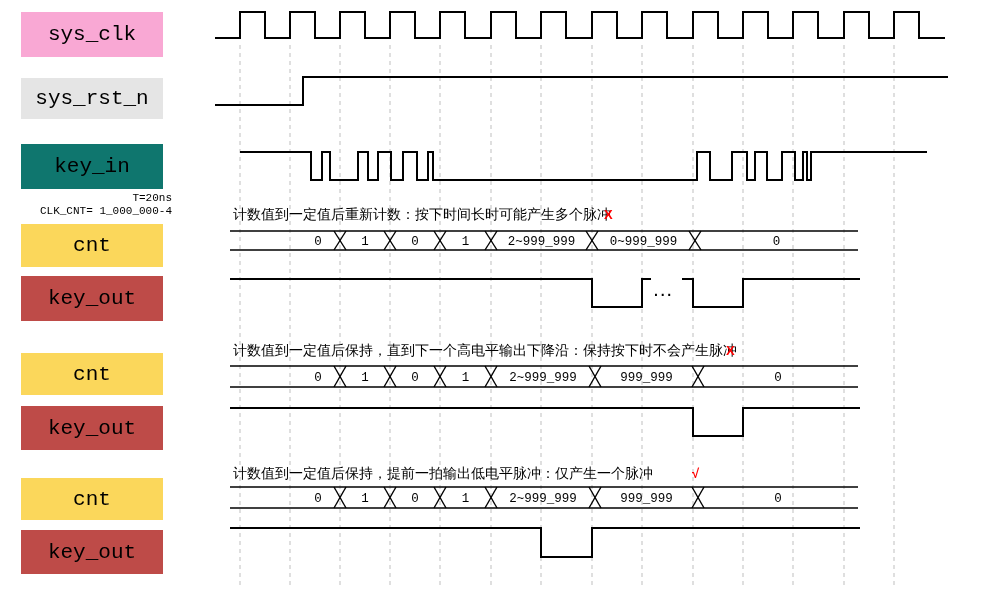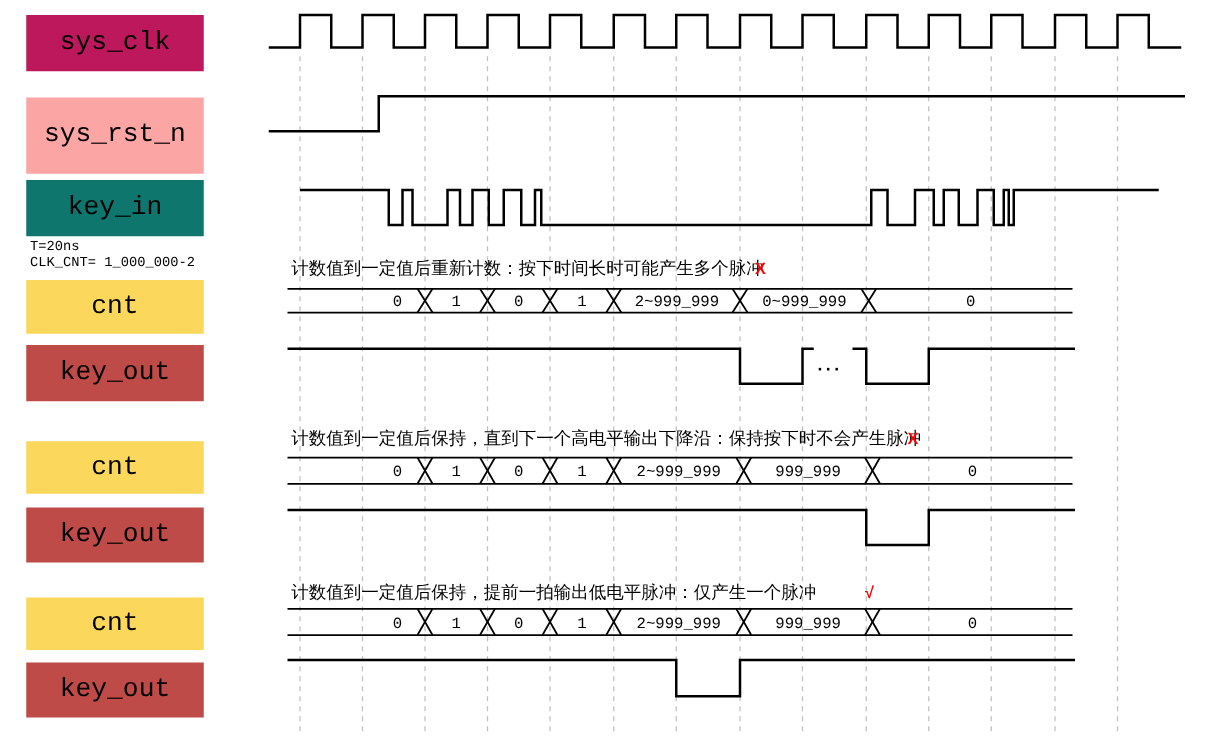--- a/index.html
+++ b/index.html
@@ -1,47 +1,47 @@
 <!DOCTYPE html>
 <html><head>
 <meta charset="utf-8">
 <style>
   html,body{margin:0;padding:0;background:#fff;}
   .stage{position:relative;width:982px;height:598px;background:#ffffff;overflow:hidden;
          font-family:"Liberation Sans",sans-serif;}
   .sig-label{position:absolute;left:21px;width:142px;display:flex;align-items:center;justify-content:center;
              font-family:"Liberation Mono","DejaVu Sans Mono",monospace;font-size:21px;color:#000;}
-  .note{position:absolute;left:24px;width:168px;text-align:left;color:#000;
+  .note{position:absolute;left:4px;width:168px;text-align:right;color:#000;
         font-family:"Liberation Mono","DejaVu Sans Mono",monospace;font-size:11px;white-space:nowrap;}
   svg#wave{position:absolute;left:0;top:0;}
   .grid{stroke:#bfbfbf;stroke-width:1;stroke-dasharray:4 4;fill:none;}
   .sig{stroke:#000;stroke-width:2;fill:none;}
   .bus{stroke:#000;stroke-width:1.4;fill:none;}
   .busv{font-family:"Liberation Mono","DejaVu Sans Mono",monospace;font-size:12.5px;fill:#000;}
   .ann{font-family:"Liberation Sans",sans-serif;font-size:14px;fill:#000;}
   .mark{font-family:"Liberation Sans",sans-serif;font-size:13px;font-weight:bold;}
   .dots{font-family:"Liberation Sans",sans-serif;font-size:14px;font-weight:bold;fill:#000;letter-spacing:2px;}
 </style>
 </head>
 <body>
 
 <div class="stage">
   <div id="labels">
-      <div class="sig-label" style="top: 12px; height: 45px; background: #be185d;">sys_clk</div>
-      <div class="sig-label" style="top: 78px; height: 61px; background: #fca5a5;">sys_rst_n</div>
+      <div class="sig-label" style="top: 12px; height: 45px; background: #f9a8d4;">sys_clk</div>
+      <div class="sig-label" style="top: 78px; height: 41px; background: #e5e5e5;">sys_rst_n</div>
       <div class="sig-label" style="top: 144px; height: 45px; background: #0f766e;">key_in</div>
       <div class="sig-label" style="top: 224px; height: 43px; background: rgb(251, 215, 91);">cnt</div>
       <div class="sig-label" style="top: 276px; height: 45px; background: rgb(190, 75, 72);">key_out</div>
       <div class="sig-label" style="top: 353px; height: 42px; background: rgb(251, 215, 91);">cnt</div>
       <div class="sig-label" style="top: 406px; height: 44px; background: rgb(190, 75, 72);">key_out</div>
       <div class="sig-label" style="top: 478px; height: 42px; background: rgb(251, 215, 91);">cnt</div>
       <div class="sig-label" style="top: 530px; height: 44px; background: rgb(190, 75, 72);">key_out</div>
     </div>
   <div class="note" id="note1" style="top: 192px;">T=20ns</div>
-  <div class="note" id="note2" style="top: 205px;">CLK_CNT= 1_000_000-2</div>
+  <div class="note" id="note2" style="top: 205px;">CLK_CNT= 1_000_000-4</div>
   <svg id="wave" width="982" height="598" viewBox="0 0 982 598">
       <g class="grid">
         <line x1="240" y1="45" x2="240" y2="588"></line>
         <line x1="290" y1="45" x2="290" y2="588"></line>
         <line x1="340" y1="45" x2="340" y2="588"></line>
         <line x1="390" y1="45" x2="390" y2="588"></line>
         <line x1="440" y1="45" x2="440" y2="588"></line>
         <line x1="491" y1="45" x2="491" y2="588"></line>
         <line x1="541" y1="45" x2="541" y2="588"></line>
         <line x1="592" y1="45" x2="592" y2="588"></line>

